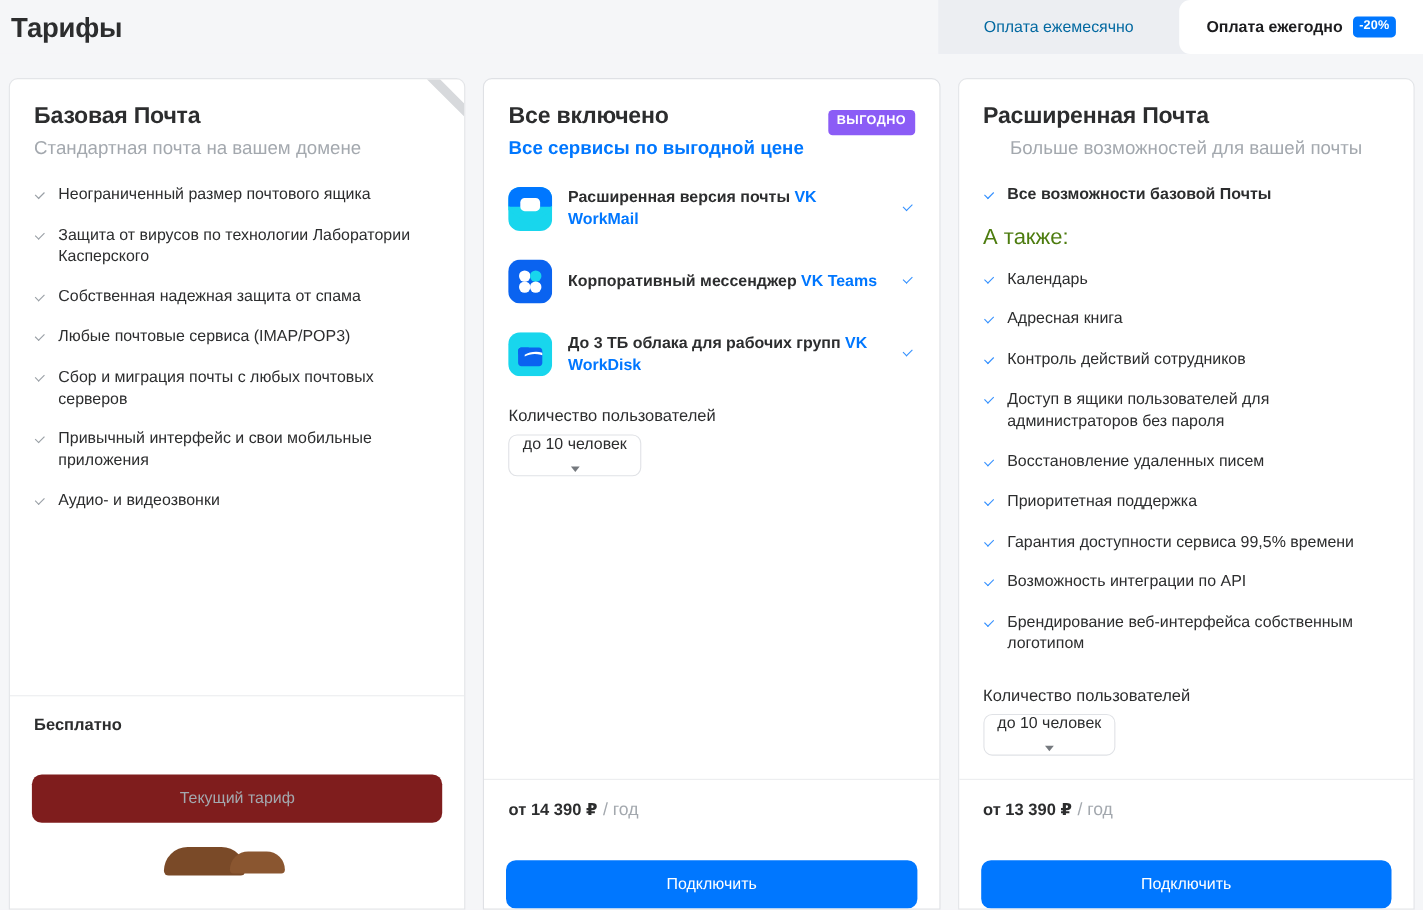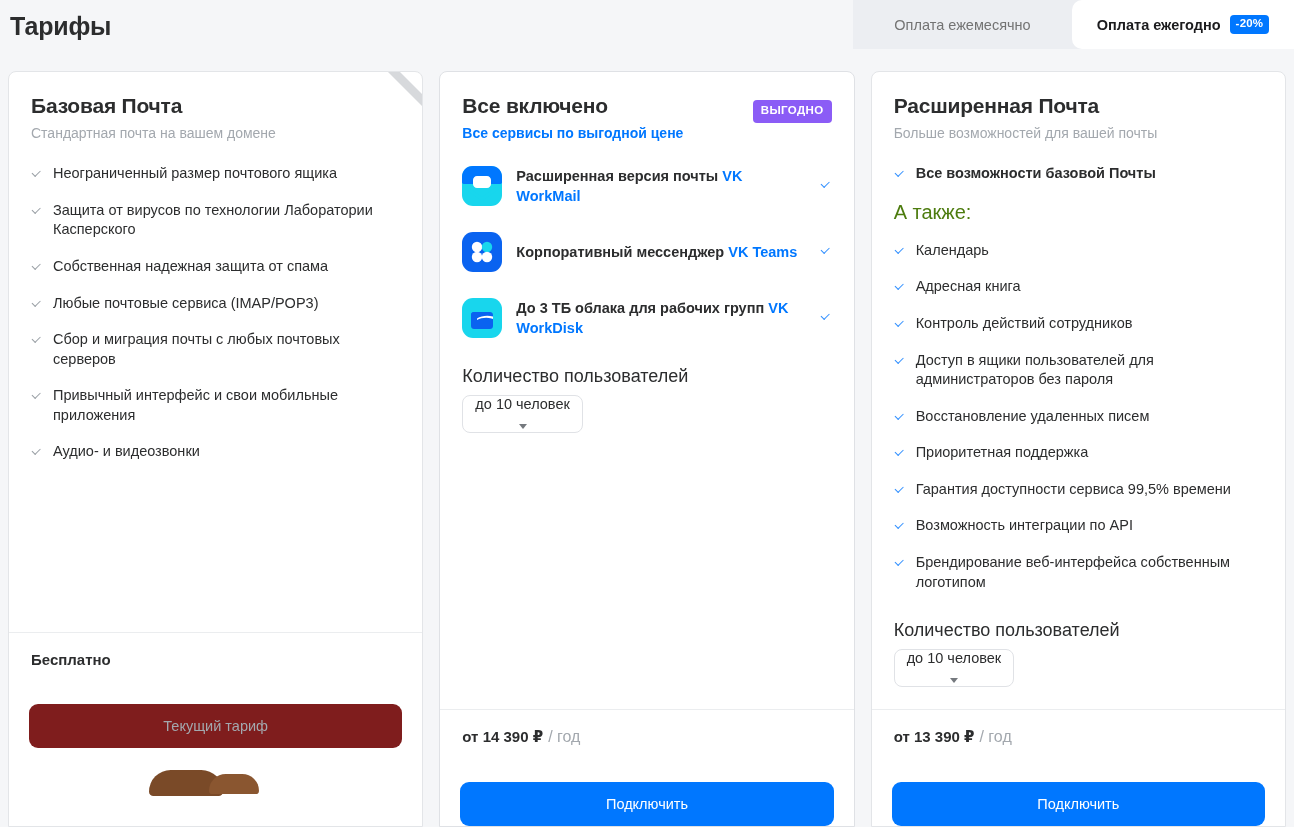--- a/index.html
+++ b/index.html
@@ -24,21 +24,21 @@
     letter-spacing: -0.2px;
   }
   .billing-toggle {
     position: absolute; left: 853px; top: 0px;
     width: 441px; height: 49px;
     background: #eceef2;
     display: flex; align-items: center;
   }
   .bt-option {
     height: 49px; display: flex; align-items: center; justify-content: center;
-    font-size: 14.5px; color: #737373; white-space: nowrap;
+    font-size: 14.5px; color: #0369a1; white-space: nowrap;
     cursor: pointer; user-select: none;
   }
   .bt-option.inactive { width: 219px; }
   .bt-option.active {
     width: 222px; background: #ffffff;
     border-radius: 10px 0 0 10px;
     color: #1c1c1e; font-weight: bold;
     gap: 9px;
   }
   .bt-badge {
@@ -79,21 +79,21 @@
     z-index: 2;
   }
 
   .card-body { flex: 1 1 auto; padding: 22px 22px 0 22px; position: relative; }
 
   .card-title {
     font-size: 21px; font-weight: bold; color: #2c2d2e;
     letter-spacing: -0.2px; line-height: 1.15;
   }
   .card-subtitle {
-    margin-top: 6px; font-size: 14px; color: #a3a8ae; line-height: 1.3;
+    margin-top: 6px; font-size: 17px; color: #a3a8ae; line-height: 1.3; text-align: center;
   }
   .card-subtitle.link { color: #0077ff; font-weight: bold; }
 
   .title-row { display: flex; align-items: flex-start; justify-content: space-between; }
   .ribbon {
     background: #8b5cf6; color: #fff;
     font-size: 11.5px; font-weight: bold; letter-spacing: 0.4px;
     padding: 5px 8px 6px 8px; border-radius: 4px;
     margin-top: 6px; line-height: 1;
   }
@@ -133,21 +133,21 @@
   .svc-check { flex: 0 0 auto; width: 12px; height: 12px; position: relative; }
   .svc-check::after {
     content: ""; position: absolute; left: 1px; top: 1px;
     width: 7px; height: 3.5px;
     border-left: 1.8px solid #3390ff; border-bottom: 1.8px solid #3390ff;
     transform: rotate(-45deg);
   }
 
   
   .users-block { margin-top: 28px; }
-  .users-label { font-size: 18px; color: #2c2d2e; margin-bottom: 8px; }
+  .users-label { font-size: 15px; color: #2c2d2e; margin-bottom: 8px; }
   .users-select {
     display: inline-flex; align-items: center; gap: 12px;
     height: 38px; padding: 0 12px;
     border: 1px solid #e0e2e6; border-radius: 8px;
     background: #ffffff; font-size: 14.5px; color: #2c2d2e;
     cursor: pointer; user-select: none; flex-direction: column;
   }
   .caret {
     width: 0; height: 0;
     border-left: 4.5px solid transparent; border-right: 4.5px solid transparent;

